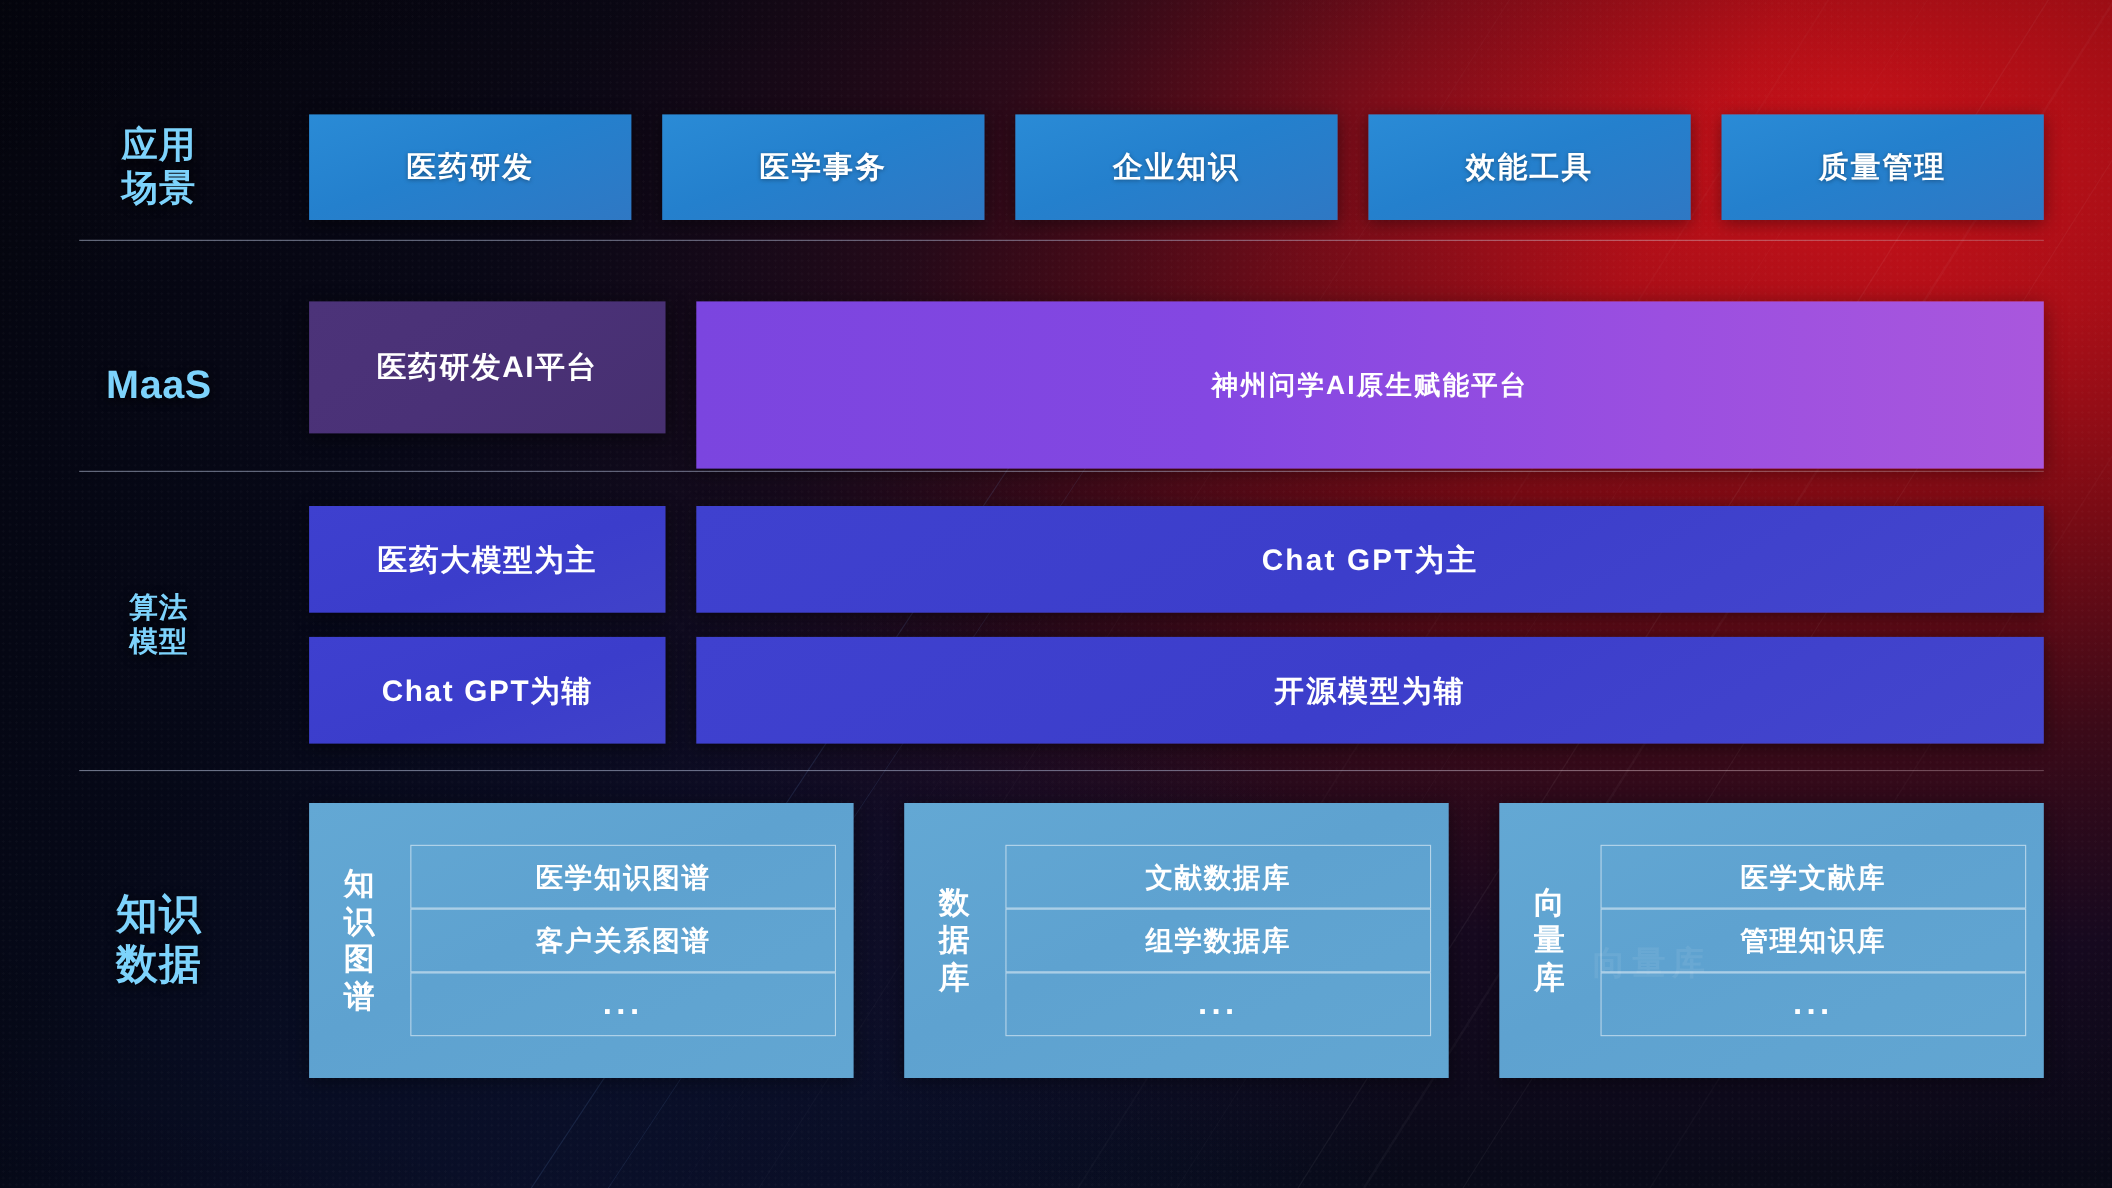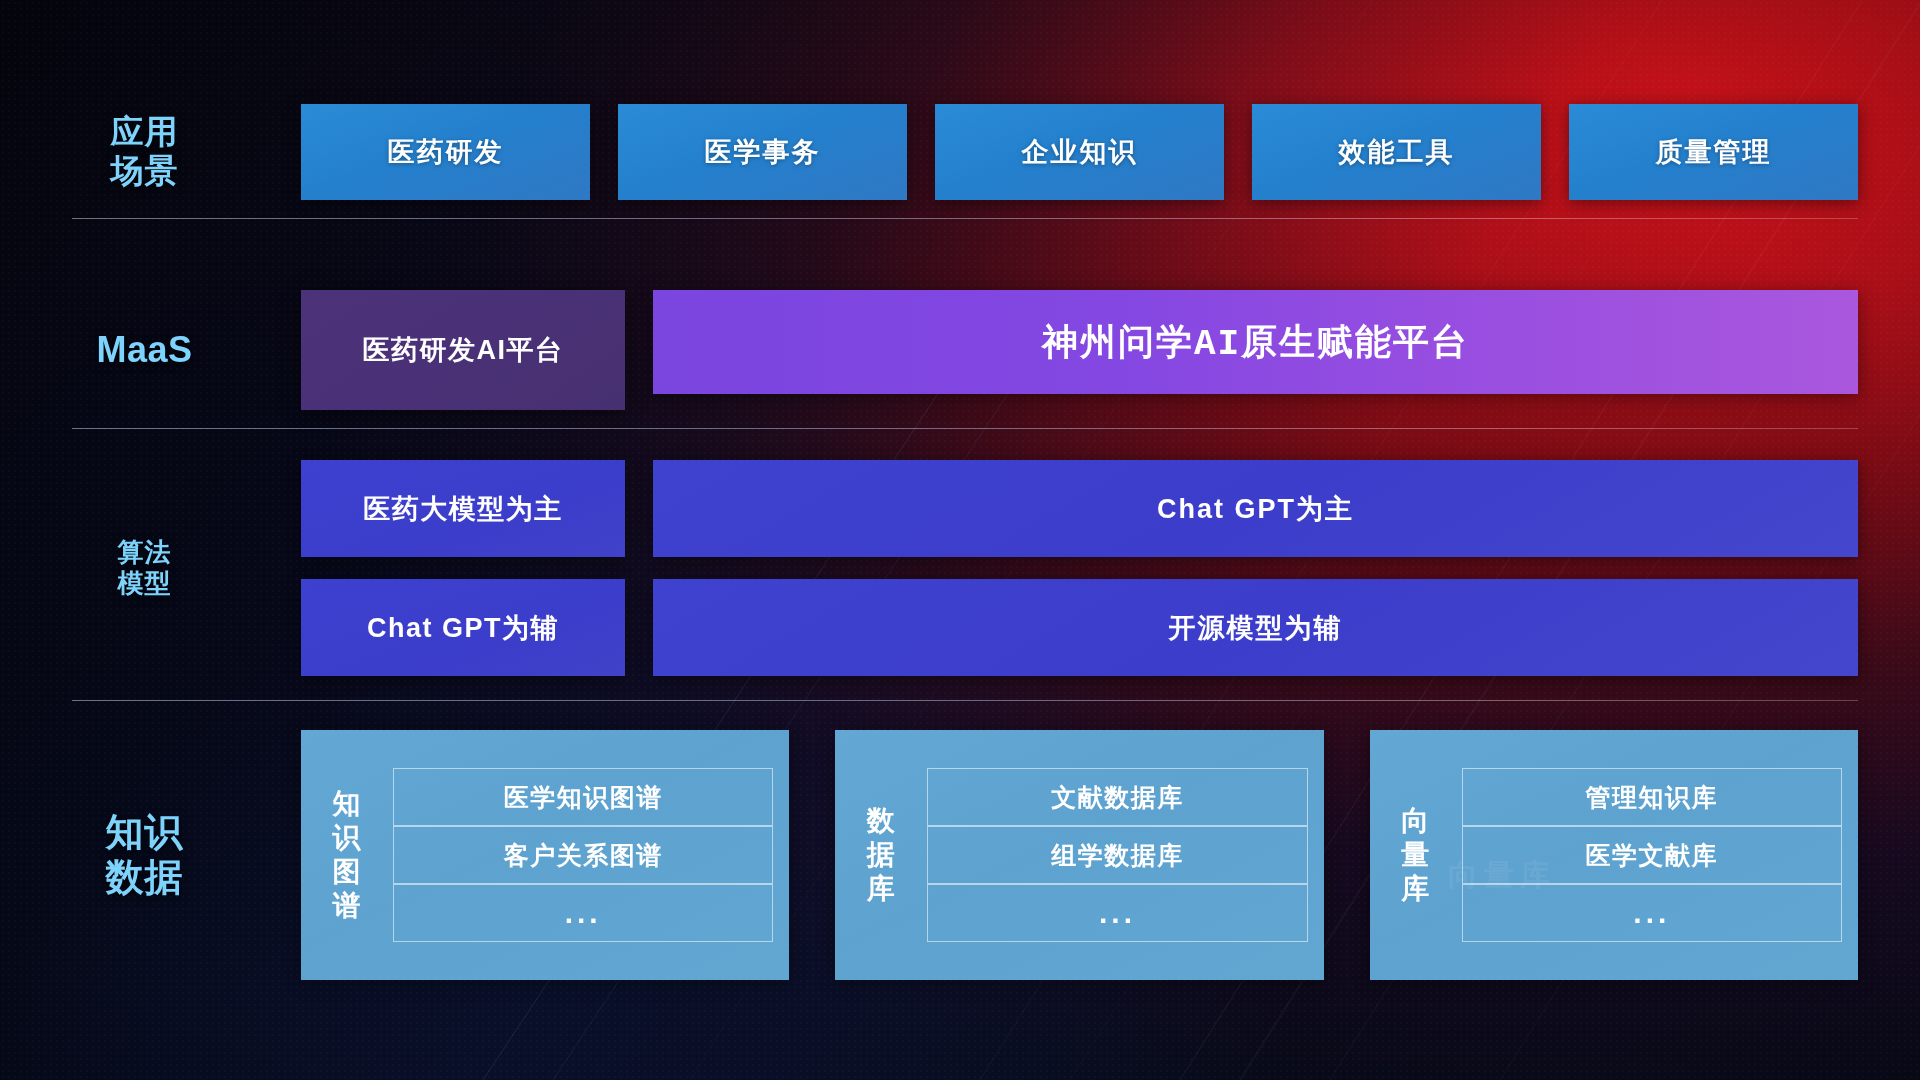--- a/index.html
+++ b/index.html
@@ -69,21 +69,21 @@
     font-size: 33px;
     line-height: 1.18;
     text-align: center;
     letter-spacing: 1px;
     text-shadow: 0 2px 10px rgba(0,0,0,.85);
     white-space: pre-line;
   }
   .row-body {
     flex: 1 1 auto;
     display: flex;
-    margin-left: 84px;
+    margin-left: 64px;
   }
 
   .divider {
     position: absolute;
     left: 72px;
     right: 62px;
     height: 1px;
     background: linear-gradient(90deg, rgba(190,200,225,0.55) 0%, rgba(185,195,225,0.5) 55%, rgba(210,180,190,0.5) 80%, rgba(200,170,180,0.35) 100%);
   }
 
@@ -112,26 +112,25 @@
   .maas-left {
     flex: 0 0 324px;
     height: 120px;
     display: flex; align-items: center; justify-content: center;
     background: linear-gradient(145deg, #4c3379 0%, #4a3177 50%, #473070 100%);
     color: #fff; font-size: 27px; font-weight: bold; letter-spacing: 1.5px;
     box-shadow: 0 3px 16px rgba(0,0,0,.5);
   }
   .maas-right {
     flex: 1 1 auto;
-    height: 104px;
+    height: 152px;
     display: flex; align-items: center; justify-content: center;
     background: linear-gradient(90deg, #7b45df 0%, #8447e2 38%, #9b4fe0 72%, #a957dd 100%);
-    color: #fff; font-size: 36px; font-weight: bold; letter-spacing: 2px;
+    color: #fff; font-size: 24px; font-weight: bold; letter-spacing: 2px;
     box-shadow: 0 3px 18px rgba(0,0,0,.4);
-    font-family: Liberation Mono, monospace;
   }
 
   
   #row-algo { top: 460px; height: 216px; align-items: center; }
   #row-algo .row-label { font-size: 26px; }
   #row-algo .row-body { flex-direction: column; gap: 22px; }
   .algo-line { display: flex; gap: 28px; }
   .algo-left {
     flex: 0 0 324px;
     height: 97px;
@@ -292,22 +291,22 @@
           <div class="know-items">
             <div class="know-item">文献数据库</div>
             <div class="know-item">组学数据库</div>
             <div class="know-item ellipsis">...</div>
           </div>
         </div>
 
         <div class="know-panel">
           <div class="know-vlabel">向量库</div>
           <div class="know-items">
+            <div class="know-item">医学文献库</div>
             <div class="know-item">管理知识库</div>
-            <div class="know-item">医学文献库</div>
             <div class="know-item ellipsis">...</div>
           </div>
         </div>
 
       </div>
     </div>
 
     <div class="watermark">向量库</div>
 
   </div>

